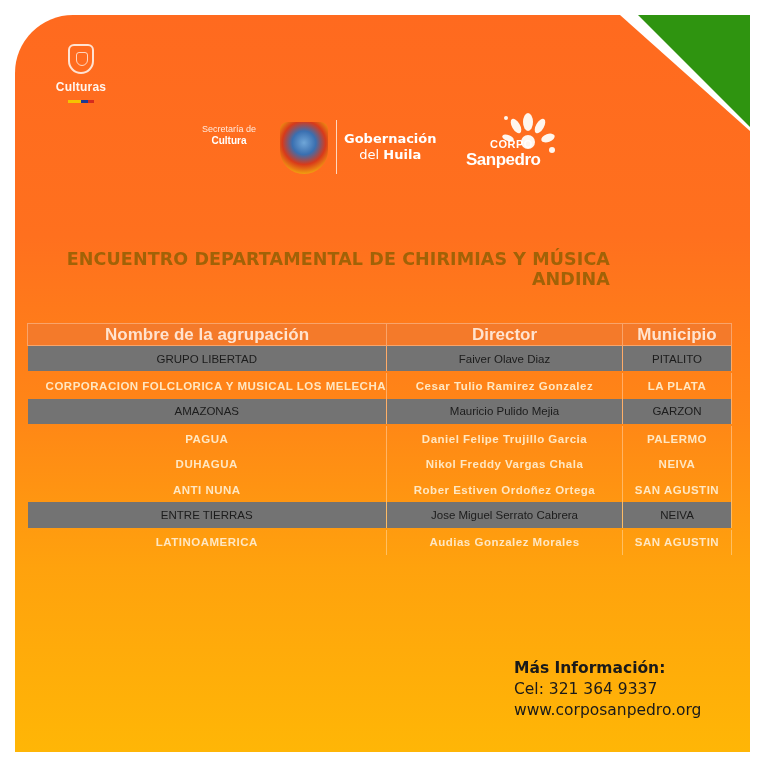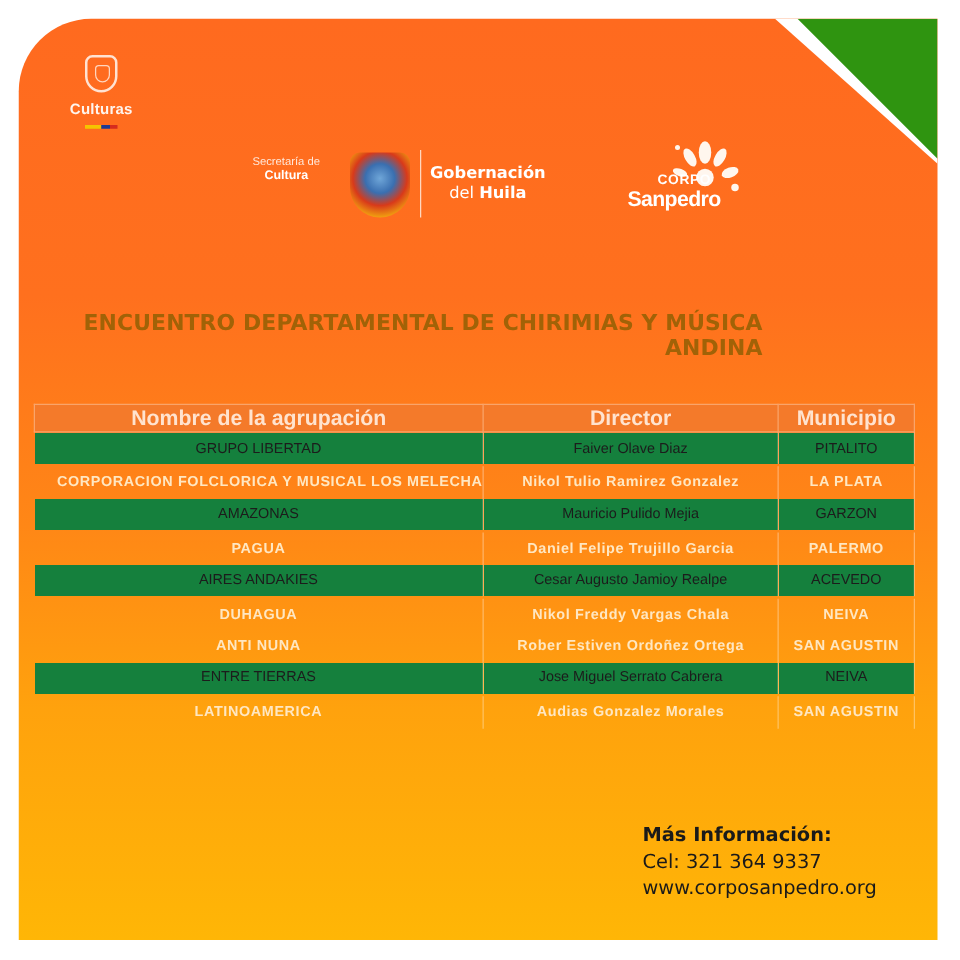--- a/index.html
+++ b/index.html
@@ -24,29 +24,29 @@
   .culturas .name { font-family:Liberation Sans, sans-serif; font-weight:bold; font-size:12px; margin-top:6px; letter-spacing:0.2px; color:#fff5ee; }
   .culturas .flag { width:26px; height:3px; margin:6px auto 0; display:flex; }
   .flag span { display:block; height:3px; }
   .secretaria { position:absolute; left:188px; top:124px; width:82px; text-align:center; color:#ffe9dc; font-size:9px; line-height:11px; }
   .secretaria b { display:block; color:#fff; font-size:10px; }
   .gob-crest { position:absolute; left:280px; top:122px; width:48px; height:52px; border-radius:8px 8px 24px 24px; background:radial-gradient(circle at 50% 40%, #6fa6d8 0%, #3a6fb0 30%, #d83a1a 55%, #f2a40f 80%); }
   .gob-divider { position:absolute; left:336px; top:120px; width:1px; height:54px; background:#ffd7c0; }
   .gob-text { position:absolute; left:344px; top:131px; color:#fff; font-family:"DejaVu Sans", sans-serif; font-size:13px; line-height:16px; font-weight:bold; }
   .gob-text .l2 { font-weight:normal;text-align:center; }
   .gob-text .l2 b { font-weight:bold; }
-  .corpo { position:absolute; left:462px; top:112px; width:110px; height:64px; color:#fff;margin-left:36px; }
+  .corpo { position:absolute; left:462px; top:112px; width:110px; height:64px; color:#fff; }
   .corpo .flower { position:absolute; left:36px; top:0; width:60px; height:48px; }
   .corpo .corpo-top { position:absolute; left:28px; top:26px; font-size:11px; font-weight:bold; letter-spacing:0.5px; }
   .corpo .corpo-bottom { position:absolute; left:4px; top:38px; font-size:17px; font-weight:bold; letter-spacing:-0.5px; }
   .title { position:absolute; left:0; width:610px; top:249px; text-align:right; color:#a16207; font-family:"DejaVu Sans", sans-serif; font-weight:bold; font-size:17.5px; letter-spacing:0.1px; }
   table.groups { position:absolute; left:27px; top:323px; width:704px; border-collapse:collapse; table-layout:fixed; }
   table.groups th { background:#f47a2a; color:#ffe3cf; font-size:17px; font-weight:bold; height:21px; padding:0; border:1px solid #f9a46a; }
   table.groups td { height:25.4px; padding:0; font-size:11.5px; text-align:center; white-space:nowrap; overflow:hidden; border-right:1px solid rgba(255,255,255,0.35); }
-  tr.light td { background:#15803d; color:#1c1c1c; border-bottom:2px solid rgba(255,140,40,0.0); }
+  tr.light td { background:#737373; color:#1c1c1c; border-bottom:2px solid rgba(255,140,40,0.0); }
   tr.dark td { background:transparent; color:#ffe7c2; font-weight:bold; letter-spacing:0.5px; }
   tr.dark td.c1 { text-align:center; }
   .info { position:absolute; left:514px; top:658px; color:#1a1a1a; font-family:"DejaVu Sans", sans-serif; font-size:15.5px; line-height:21px; }
   .info .h { font-weight:bold; }
 </style>
 </head>
 <body>
 
 <div class="card">
   <div class="green-corner"></div>
@@ -107,37 +107,32 @@
     </tr>
   </thead>
   <tbody>
     <tr class="light">
       <td>GRUPO LIBERTAD</td>
       <td>Faiver Olave Diaz</td>
       <td>PITALITO</td>
     </tr>
     <tr class="dark">
       <td class="c1" style="text-align:right;margin-top:11px;">CORPORACION FOLCLORICA Y MUSICAL LOS MELECHA</td>
-      <td>Nikol Tulio Ramirez Gonzalez</td>
+      <td>Cesar Tulio Ramirez Gonzalez</td>
       <td>LA PLATA</td>
     </tr>
     <tr class="light">
       <td>AMAZONAS</td>
       <td>Mauricio Pulido Mejia</td>
       <td>GARZON</td>
     </tr>
     <tr class="dark">
       <td>PAGUA</td>
       <td>Daniel Felipe Trujillo Garcia</td>
       <td>PALERMO</td>
-    </tr>
-    <tr class="light">
-      <td>AIRES ANDAKIES</td>
-      <td>Cesar Augusto Jamioy Realpe</td>
-      <td>ACEVEDO</td>
     </tr>
     <tr class="dark">
       <td>DUHAGUA</td>
       <td>Nikol Freddy Vargas Chala</td>
       <td>NEIVA</td>
     </tr>
     <tr class="dark">
       <td>ANTI NUNA</td>
       <td>Rober Estiven Ordoñez Ortega</td>
       <td>SAN AGUSTIN</td>

